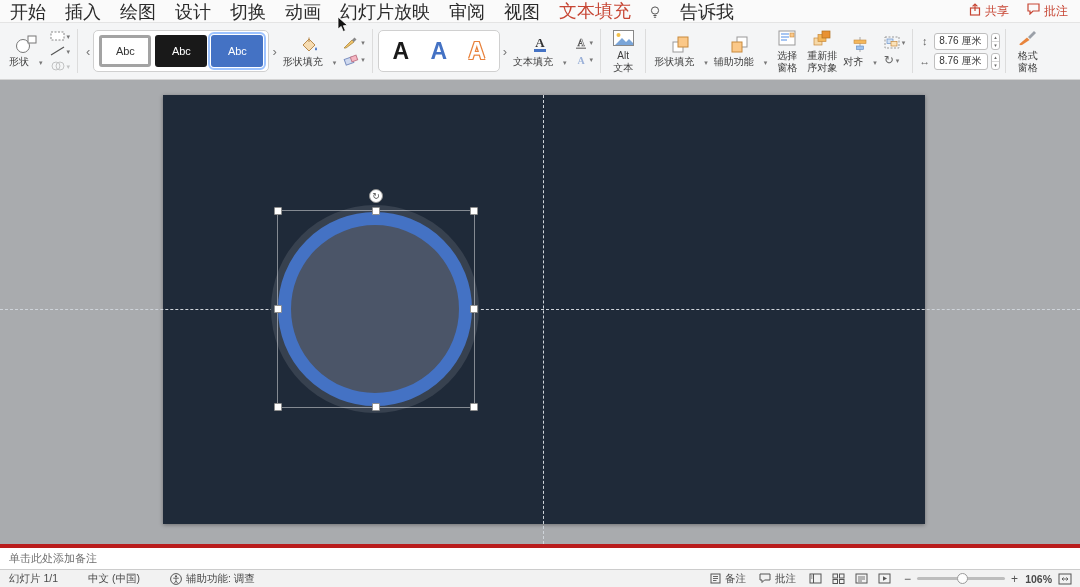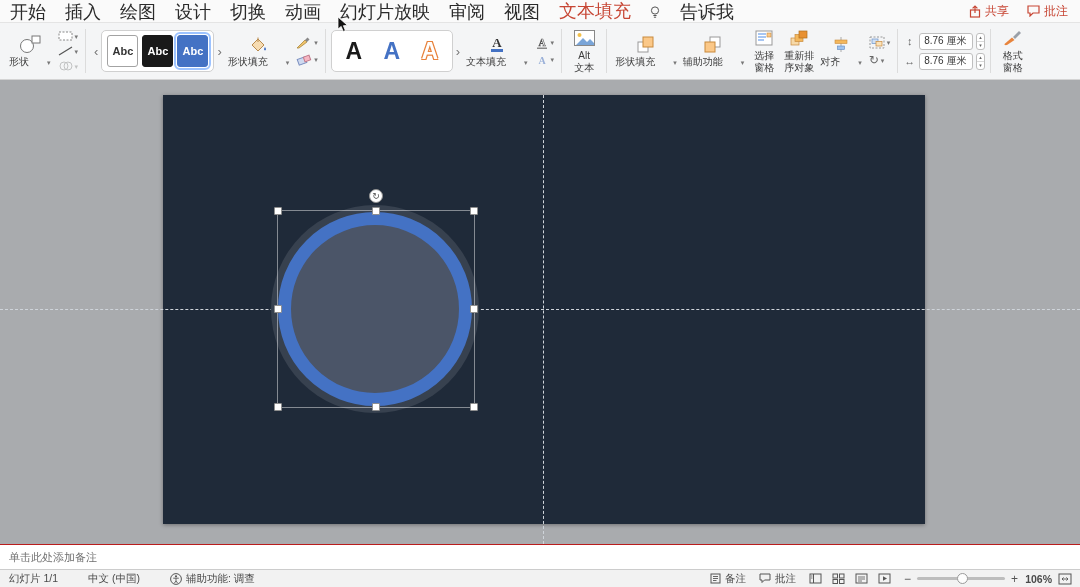--- a/index.html
+++ b/index.html
@@ -6,35 +6,35 @@
   html,body{width:1080px;height:587px;}
   body{position:relative;font-family:"Liberation Sans","DejaVu Sans",sans-serif;background:#fff;overflow:hidden;color:#333;}
 
   
   .menubar{position:absolute;top:0;left:0;width:1080px;height:23px;background:#fafafa;border-bottom:1px solid #e4e4e4;display:flex;align-items:center;}
   .tabs{display:flex;align-items:center;gap:19px;margin-left:10px;font-size:18px;color:#2b2b2b;white-space:nowrap;}
   .tab{padding:4px 0 2px 0;cursor:default;}
   .tab.active{color:#c74634;border-bottom:2px solid #c74634;}
   .tellme{display:flex;align-items:center;gap:20px;}
   .menubar-right{margin-left:auto;display:flex;gap:18px;margin-right:12px;align-items:center;font-size:12px;color:#c74634;white-space:nowrap;}
-  .mb-btn{display:flex;align-items:center;gap:4px;}
+  .mb-btn{display:flex;align-items:flex-start;gap:4px;}
 
   
   .ribbon{position:absolute;top:23px;left:0;width:1080px;height:57px;background:#f4f5f6;border-bottom:1px solid #d4d4d4;display:flex;align-items:center;padding:2px 6px;}
   .rsep{width:1px;height:44px;background:#dcdcdc;margin:0 5px;flex:none;}
   .bigbtn{display:flex;flex-direction:column;align-items:center;justify-content:center;font-size:10px;color:#3c3c3c;line-height:1.2;padding:2px 3px;border-radius:4px;min-width:34px;text-align:center;flex:none;}
   .bigbtn .bicon{height:20px;display:flex;align-items:center;justify-content:center;margin-bottom:2px;}
-  .lblrow{display:flex;align-items:center;gap:18px;}
+  .lblrow{display:flex;align-items:center;gap:10px;}
   .dd{font-size:7px;color:#777;line-height:1;}
   .minicol{display:flex;flex-direction:column;gap:3px;margin-left:2px;flex:none;}
   .minibtn{display:flex;align-items:center;gap:2px;padding:1px 2px;border-radius:3px;}
   .minibtn.disabled{opacity:.4;}
   .gallery{display:flex;align-items:center;background:#fff;border:1px solid #d0d0d0;border-radius:5px;padding:2px 3px;height:42px;flex:none;}
   .gal-arrow{font-size:13px;color:#777;padding:0 3px;line-height:1;}
-  .swatch{width:31px;height:32px;border:1px solid #a3a3a3;border-radius:3px;display:flex;align-items:center;justify-content:center;font-size:11px;margin:0 2px;flex:none;font-weight:bold;}
+  .swatch{width:52px;height:32px;border:3px solid #a3a3a3;border-radius:3px;display:flex;align-items:center;justify-content:center;font-size:11px;margin:0 2px;flex:none;}
   .swatch.s-white{background:#fff;color:#333;}
   .swatch.s-black{background:#191919;color:#fff;border-color:#191919;}
   .swatch.s-blue{background:#4472c4;color:#fff;border-color:#4472c4;}
   .swatch.selected{outline:2px solid #9dc3ff;outline-offset:1px;}
   .wa{width:38px;height:32px;display:flex;align-items:center;justify-content:center;font-weight:bold;font-size:23px;flex:none;}
   .wa.w-black{color:#1a1a1a;}
   .wa.w-blue{color:#4472c4;}
   .wa.w-orange{color:#fff;text-shadow:-1px -1px 0 #e8823c,1px -1px 0 #e8823c,-1px 1px 0 #e8823c,1px 1px 0 #e8823c;}
   .fillgroup{display:flex;align-items:center;flex:none;}
   .sizegroup{display:flex;flex-direction:column;gap:3px;flex:none;}
@@ -55,21 +55,21 @@
   .glow{position:absolute;left:271px;top:125px;width:208px;height:208px;border-radius:50%;background:#37414f;}
   .ring{position:absolute;left:278px;top:132px;width:194px;height:194px;border-radius:50%;border:13px solid #4472c4;background:#4b5568;}
   .selbox{position:absolute;left:277px;top:130px;width:198px;height:198px;border:1px solid rgba(255,255,255,.45);}
   .handle{position:absolute;width:8px;height:8px;background:#fff;border:1px solid #8f8f8f;border-radius:1px;}
   .h-nw{left:-4px;top:-4px}.h-n{left:calc(50% - 4px);top:-4px}.h-ne{right:-4px;top:-4px}
   .h-w{left:-4px;top:calc(50% - 4px)}.h-e{right:-4px;top:calc(50% - 4px)}
   .h-sw{left:-4px;bottom:-4px}.h-s{left:calc(50% - 4px);bottom:-4px}.h-se{right:-4px;bottom:-4px}
   .rotatehandle{position:absolute;left:calc(50% - 7px);top:-22px;width:14px;height:14px;border-radius:50%;background:#fff;border:1px solid #8f8f8f;font-size:9px;line-height:12px;text-align:center;color:#555;}
 
   
-  .notes{position:absolute;top:544px;left:0;width:1080px;height:25px;background:#fff;border-top:1px solid #b91c1c;display:flex;align-items:center;padding-left:9px;font-size:11px;color:#6f6f6f;}
+  .notes{position:absolute;top:544px;left:0;width:1080px;height:25px;background:#fff;border-top:4px solid #b91c1c;display:flex;align-items:center;padding-left:9px;font-size:11px;color:#6f6f6f;}
 
   
   .statusbar{position:absolute;top:569px;left:0;width:1080px;height:18px;background:#f2f2f2;border-top:1px solid #cccccc;display:flex;align-items:center;font-size:10.5px;color:#4a4a4a;}
   .sb-left{display:flex;align-items:center;gap:30px;margin-left:9px;white-space:nowrap;}
   .sb-right{margin-left:auto;display:flex;align-items:center;gap:13px;margin-right:8px;white-space:nowrap;}
   .sb-item{display:flex;align-items:center;gap:4px;}
   .viewbtns{display:flex;align-items:center;gap:10px;}
   .zoom{display:flex;align-items:center;gap:6px;}
   .zbtn{font-size:12px;color:#555;line-height:1;}
   .ztrack{width:88px;height:3px;background:#bdbdbd;border-radius:2px;position:relative;}

